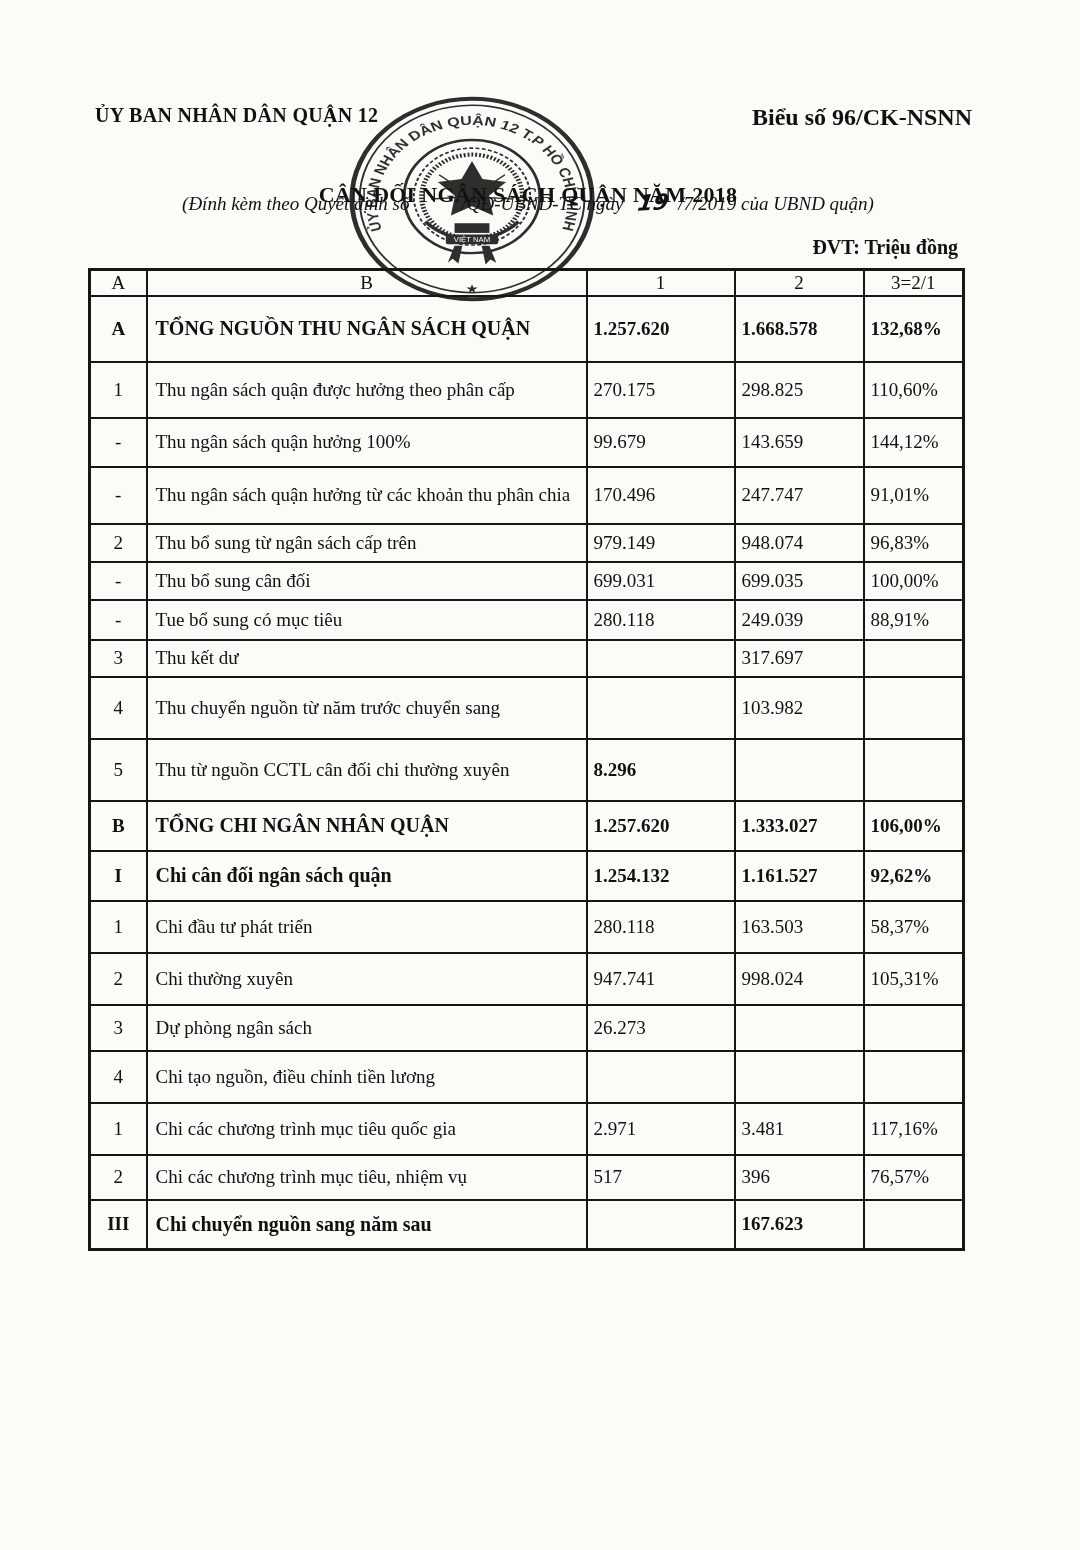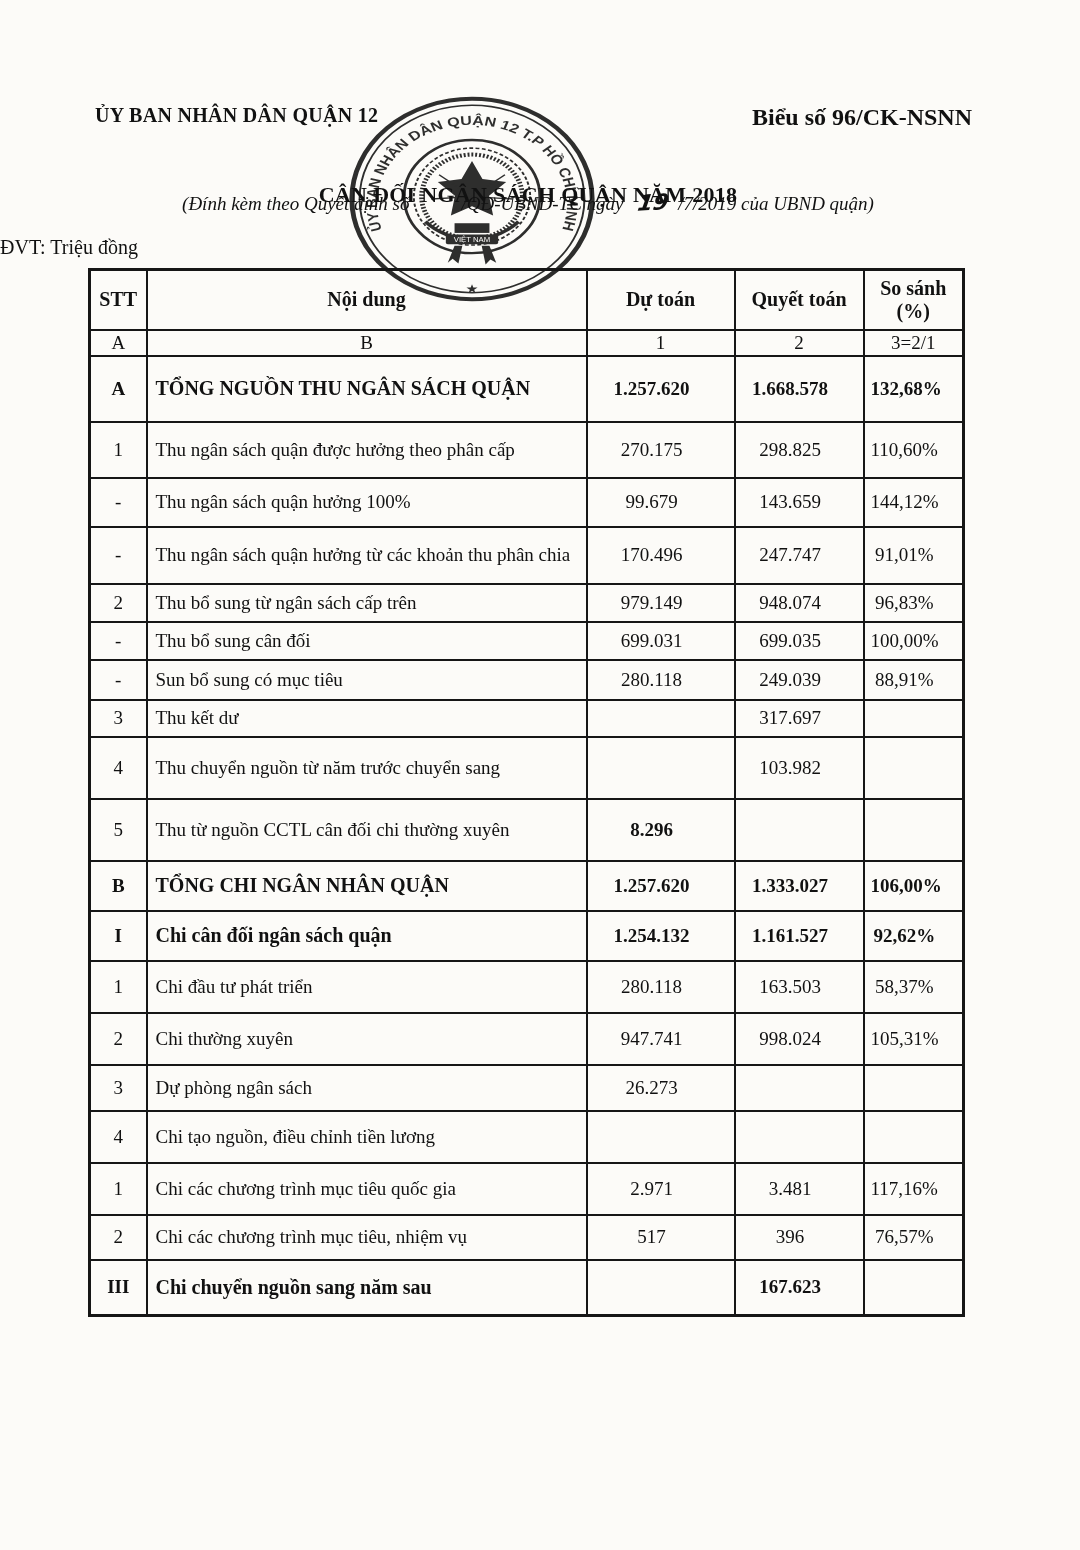--- a/index.html
+++ b/index.html
@@ -34,21 +34,21 @@
   .gap-hidden{display:inline-block;width:52px;}
   .hand{
     display:inline-block;
     font-family:"DejaVu Sans",sans-serif;
     font-style:italic;font-weight:bold;font-size:22px;
     transform:skewX(-12deg) rotate(-3deg);
     margin:0 10px 0 14px;
   }
   .unit-note{
     position:absolute;left:0;top:236px;width:958px;
-    font-weight:normal;font-size:20px;
+    text-align:right;font-weight:bold;font-size:20px;
   }
 
   
   .stamp{
     position:absolute;left:346px;top:94px;width:252px;height:210px;
     opacity:.88;pointer-events:none;
   }
 
   
   .budget-table{
@@ -59,21 +59,21 @@
   .budget-table td,.budget-table th{
     border:2px solid #161616;
     padding:2px 6px;
     vertical-align:middle;
     overflow:hidden;
   }
   .budget-table{border:3px solid #161616;}
   th{font-weight:bold;font-size:20px;text-align:center;padding:4px 2px;}
   td.stt{text-align:center;}
   td.label{text-align:left;padding-left:8px;margin-left:40px;}
-  td.num{text-align:center;padding-right:24px;font-variant-numeric:tabular-nums;}
+  td.num{text-align:left;padding-right:24px;font-variant-numeric:tabular-nums;}
   tr.code-row td{text-align:center;font-size:19px;padding:0 4px;}
   tr.row-bold td{font-weight:bold;}
   tr.row-bold td.label{font-size:20px;}
   td.cell-bold{font-weight:bold;}
 </style>
 </head>
 <body>
 
 <div class="page">
 
@@ -118,27 +118,20 @@
 
   <table class="budget-table">
     <colgroup>
       <col style="width:57px">
         <col style="width:440px">
         <col style="width:148px">
         <col style="width:129px">
         <col style="width:100px">
     </colgroup>
     <tbody>
-      <tr style="height:60px">
-        <th>STT</th>
-        <th>Nội dung</th>
-        <th>Dự toán</th>
-        <th>Quyết toán</th>
-        <th>So sánh (%)</th>
-      </tr>
       <tr class="code-row" style="height:26px">
         <td>A</td>
         <td>B</td>
         <td>1</td>
         <td>2</td>
         <td>3=2/1</td>
       </tr>
 
       <tr class="row-bold" style="height:66px">
         <td class="stt">A</td>
@@ -177,21 +170,21 @@
       </tr>
       <tr style="height:38px">
         <td class="stt">-</td>
         <td class="label">Thu bổ sung cân đối</td>
         <td class="num">699.031</td>
         <td class="num">699.035</td>
         <td class="num">100,00%</td>
       </tr>
       <tr style="height:40px">
         <td class="stt">-</td>
-        <td class="label">Sun bổ sung có mục tiêu</td>
+        <td class="label">Tue bổ sung có mục tiêu</td>
         <td class="num">280.118</td>
         <td class="num">249.039</td>
         <td class="num">88,91%</td>
       </tr>
       <tr style="height:37px">
         <td class="stt">3</td>
         <td class="label">Thu kết dư</td>
         <td class="num"></td>
         <td class="num">317.697</td>
         <td class="num"></td>
@@ -259,21 +252,21 @@
         <td class="num">3.481</td>
         <td class="num">117,16%</td>
       </tr>
       <tr style="height:45px">
         <td class="stt">2</td>
         <td class="label">Chi các chương trình mục tiêu, nhiệm vụ</td>
         <td class="num">517</td>
         <td class="num">396</td>
         <td class="num">76,57%</td>
       </tr>
-      <tr class="row-bold" style="height:56px">
+      <tr class="row-bold" style="height:50px">
         <td class="stt">III</td>
         <td class="label">Chi chuyển nguồn sang năm sau</td>
         <td class="num"></td>
         <td class="num">167.623</td>
         <td class="num"></td>
       </tr>
     </tbody>
   </table>
 </div>
 

